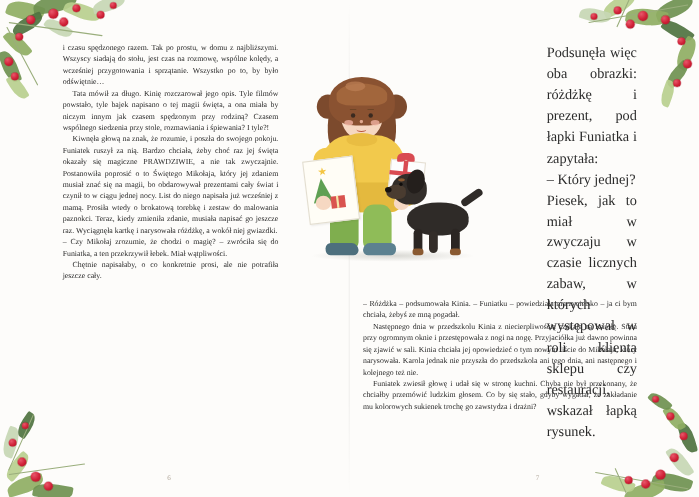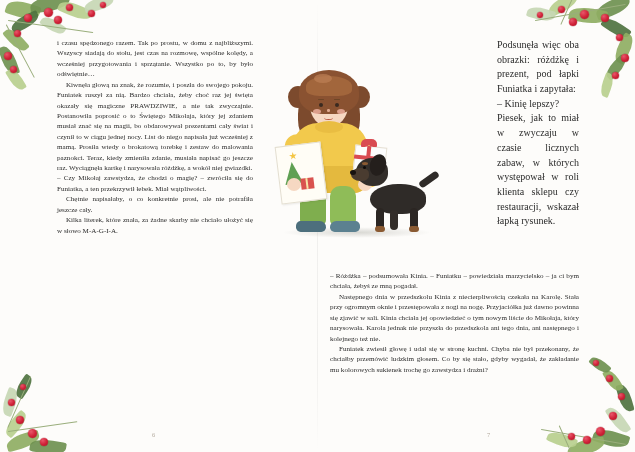--- a/index.html
+++ b/index.html
@@ -74,21 +74,21 @@
   .col-left {
     left: 57px;
     top: 38px;
     width: 196px;
   }
   .right-top {
     position: absolute;
     left: 497px;
     top: 38px;
     width: 82px;
-    font-size: 10px;
+    font-size: 13px;
     line-height: 1.47;
     color: #2b2b2b;
     text-align: justify;
   }
   .right-top p { margin: 0; }
   .right-body {
     position: absolute;
     left: 330px;
     top: 228px;
     width: 249px;
@@ -357,24 +357,24 @@
     <div class="berry" style="right:44px;bottom:8px;width:8px;height:8px;"></div>
     <div class="berry" style="right:18px;bottom:32px;width:8px;height:8px;"></div>
     <div class="berry" style="right:10px;bottom:52px;width:7px;height:7px;"></div>
     <div class="berry" style="right:22px;bottom:70px;width:7px;height:7px;"></div>
     <div class="berry" style="right:36px;bottom:86px;width:6px;height:6px;"></div>
     <div class="berry" style="right:60px;bottom:12px;width:7px;height:7px;"></div>
   </div>
 
   <div class="col col-left">
     <p class="noind">i czasu spędzonego razem. Tak po prostu, w domu z najbliższymi. Wszyscy siadają do stołu, jest czas na rozmowę, wspólne kolędy, a wcześniej przygotowania i sprzątanie. Wszystko po to, by było odświętnie…</p>
+    <p class="ind">Tata mówił za długo. Kinię rozczarował jego opis. Tyle filmów powstało, tyle bajek napisano o tej magii święta, a ona miała by niczym innym jak czasem spędzonym przy rodziną? Czasem wspólnego siedzenia przy stole, rozmawiania i śpiewania? I tyle?!</p>
     <p class="ind">Kiwnęła głową na znak, że rozumie, i poszła do swojego pokoju. Funiatek ruszył za nią. Bardzo chciała, żeby choć raz jej święta okazały się magiczne PRAWDZIWIE, a nie tak zwyczajnie. Postanowiła poprosić o to Świętego Mikołaja, który jej zdaniem musiał znać się na magii, bo obdarowywał prezentami cały świat i czynił to w ciągu jednej nocy. List do niego napisała już wcześniej z mamą. Prosiła wtedy o brokatową torebkę i zestaw do malowania paznokci. Teraz, kiedy zmieniła zdanie, musiała napisać go jeszcze raz. Wyciągnęła kartkę i narysowała różdżkę, a wokół niej gwiazdki.</p>
-    <p class="noind">– Czy Mikołaj zawstydza, że chodzi o magię? – zwróciła się do Funiatka, a ten przekrzywił łebek. Miał wątpliwości.</p>
+    <p class="noind">– Czy Mikołaj zrozumie, że chodzi o magię? – zwróciła się do Funiatka, a ten przekrzywił łebek. Miał wątpliwości.</p>
     <p class="ind">Chętnie napisałaby, o co konkretnie prosi, ale nie potrafiła jeszcze cały.</p>
-    <p class="ind">Kilka literek, które znała, za żadne skarby nie chciało ułożyć się w słowo M-A-G-I-A.</p>
   </div>
 
   <div class="illustration">
     <div class="sh ground-shadow"></div>
 
     <div class="sh hair-back"></div>
     <div class="sh bun-l"></div>
     <div class="sh bun-r"></div>
     <div class="sh face"></div>
     <div class="sh hair-top"></div>
@@ -424,21 +424,21 @@
     <div class="sh dog-head"></div>
     <div class="sh dog-ear"></div>
     <div class="sh dog-snout"></div>
     <div class="sh dog-nose"></div>
     <div class="sh dog-tan-brow"></div>
     <div class="sh dog-eye"></div>
   </div>
 
   <div class="right-top">
     <p>Podsunęła więc oba obrazki: różdżkę i prezent, pod łapki Funiatka i zapytała:</p>
-    <p>– Kinię lepszy?</p>
+    <p>– Który jednej?</p>
     <p>Piesek, jak to miał w zwyczaju w czasie licznych zabaw, w których występował w roli klienta sklepu czy restauracji, wskazał łapką rysunek.</p>
   </div>
 
   <div class="right-body">
     <p class="noind">– Różdżka – podsumowała Kinia. – Funiatku – powiedziała marzycielsko – ja ci bym chciała, żebyś ze mną pogadał.</p>
     <p>Następnego dnia w przedszkolu Kinia z niecierpliwością czekała na Karolę. Stała przy ogromnym oknie i przestępowała z nogi na nogę. Przyjaciółka już dawno powinna się zjawić w sali. Kinia chciała jej opowiedzieć o tym nowym liście do Mikołaja, który narysowała. Karola jednak nie przyszła do przedszkola ani tego dnia, ani następnego i kolejnego też nie.</p>
     <p>Funiatek zwiesił głowę i udał się w stronę kuchni. Chyba nie był przekonany, że chciałby przemówić ludzkim głosem. Co by się stało, gdyby wygadał, że zakładanie mu kolorowych sukienek trochę go zawstydza i drażni?</p>
   </div>
 
   <div class="folio left">6</div>

